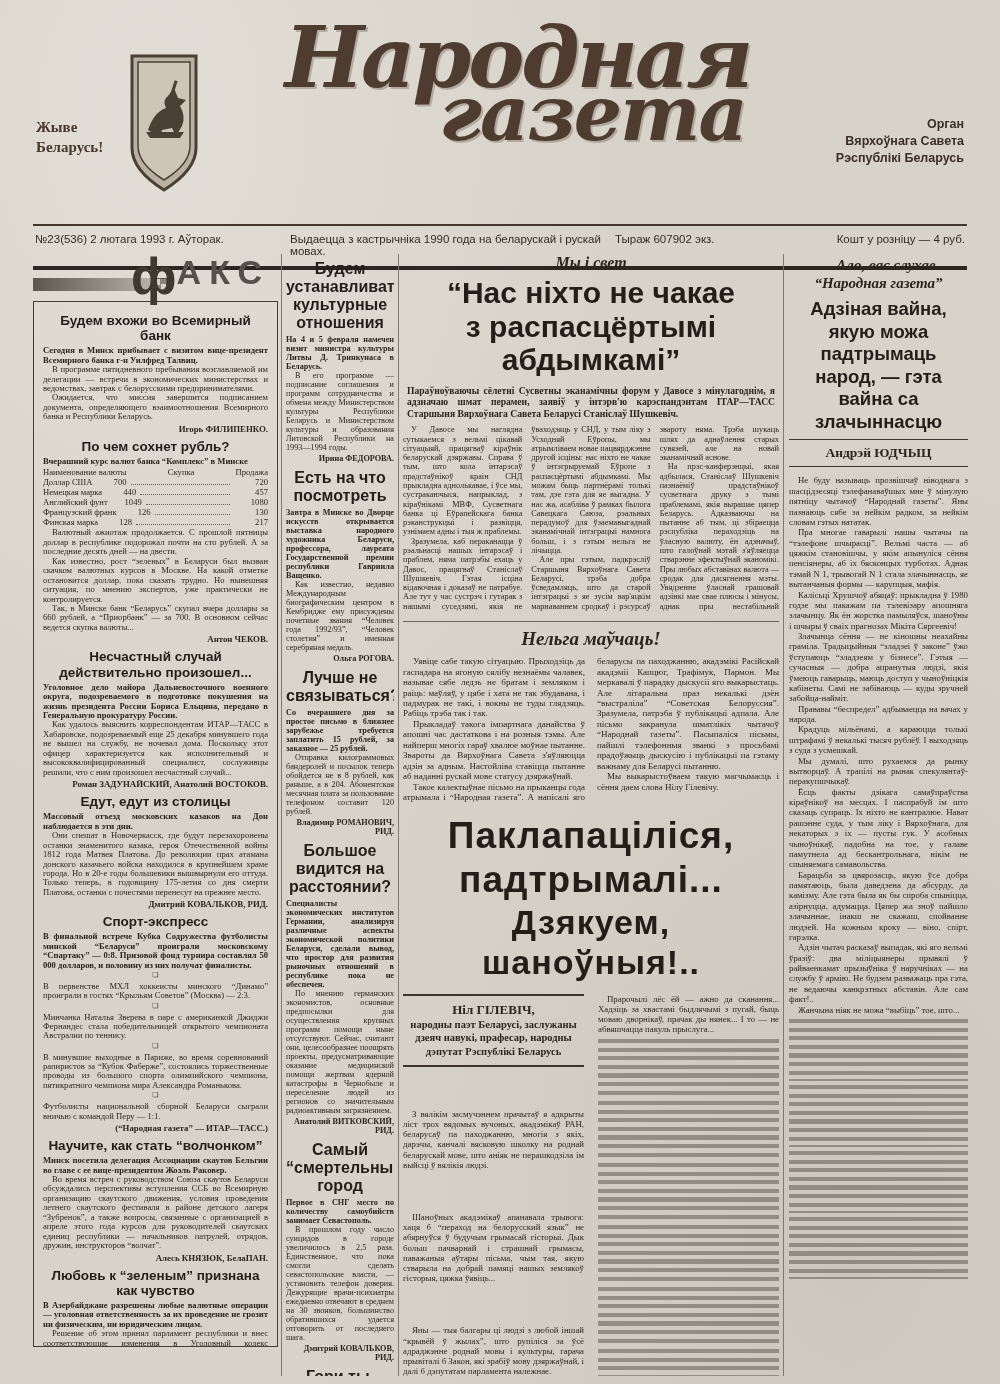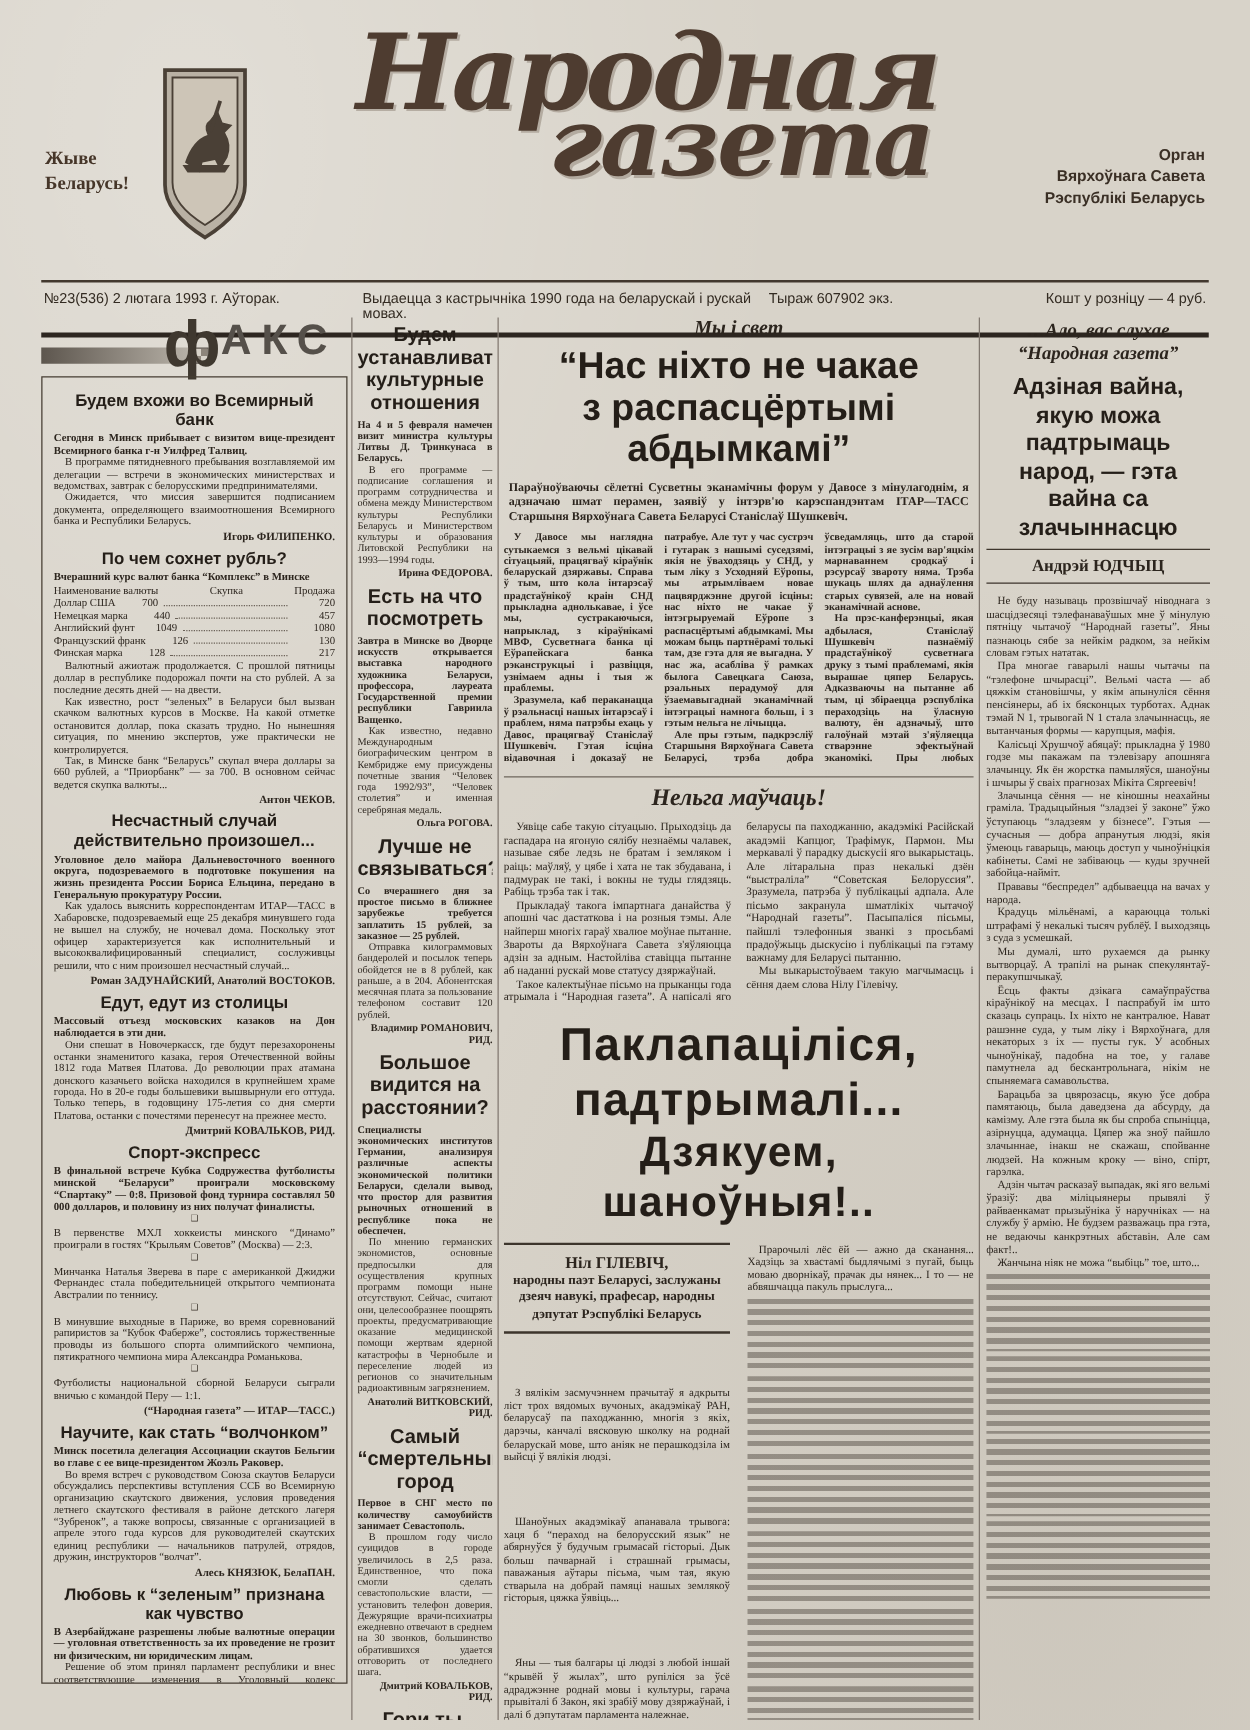--- a/index.html
+++ b/index.html
@@ -62,21 +62,21 @@
   .col2 { position:absolute; left:286px; top:254px; width:108px; height:1122px; overflow:hidden; }
   .col2 .hl { font-size:16px; margin:6px 0 3px; }
   .col2 .bodytxt p { font-size:8.2px; }
   .col2 .byline { font-size:8.2px; }
   
   .center { position:absolute; left:403px; top:254px; width:376px; height:1122px; overflow:hidden; }
   .kicker { text-align:center; font-style:italic; font-weight:bold; font-size:16px; font-family:"Liberation Serif",serif; }
   .davos-hl { font-size:30px; margin:4px 0 8px; letter-spacing:0; }
   .davos-hl span { display:block; }
   .davos-lead { font-weight:bold; font-size:9.6px; line-height:1.2; text-align:justify; margin:0 4px 6px; }
-  .davos-body { column-count:3; column-gap:9px; height:188px; overflow:hidden;font-weight:bold; }
+  .davos-body { column-count:3; column-gap:9px; height:188px; overflow:hidden; }
   .davos-body p { font-size:8.3px; line-height:1.12; text-align:justify; text-indent:8px; }
   .center-rule { border:none; border-top:1px solid #6e665c; margin:8px 0 6px; }
   .nelga-hl { text-align:center; font-style:italic; font-weight:bold; font-size:19px; margin:2px 0 6px; }
   .nelga-body { column-count:2; column-gap:12px; height:148px; overflow:hidden; }
   .nelga-body p { font-size:9px; line-height:1.16; text-align:justify; text-indent:10px; }
   .thanks-hl { font-size:37px; line-height:1.18; letter-spacing:1px; margin:10px 0 12px; }
   .thanks-hl span { display:block; }
   .thanks-hl .t3 { font-size:34px; }
   .thanks-body { column-count:2; column-gap:14px; height:430px; overflow:hidden; }
   .thanks-body p { font-size:8.8px; line-height:1.16; text-align:justify; text-indent:9px;margin-top:42px; }

